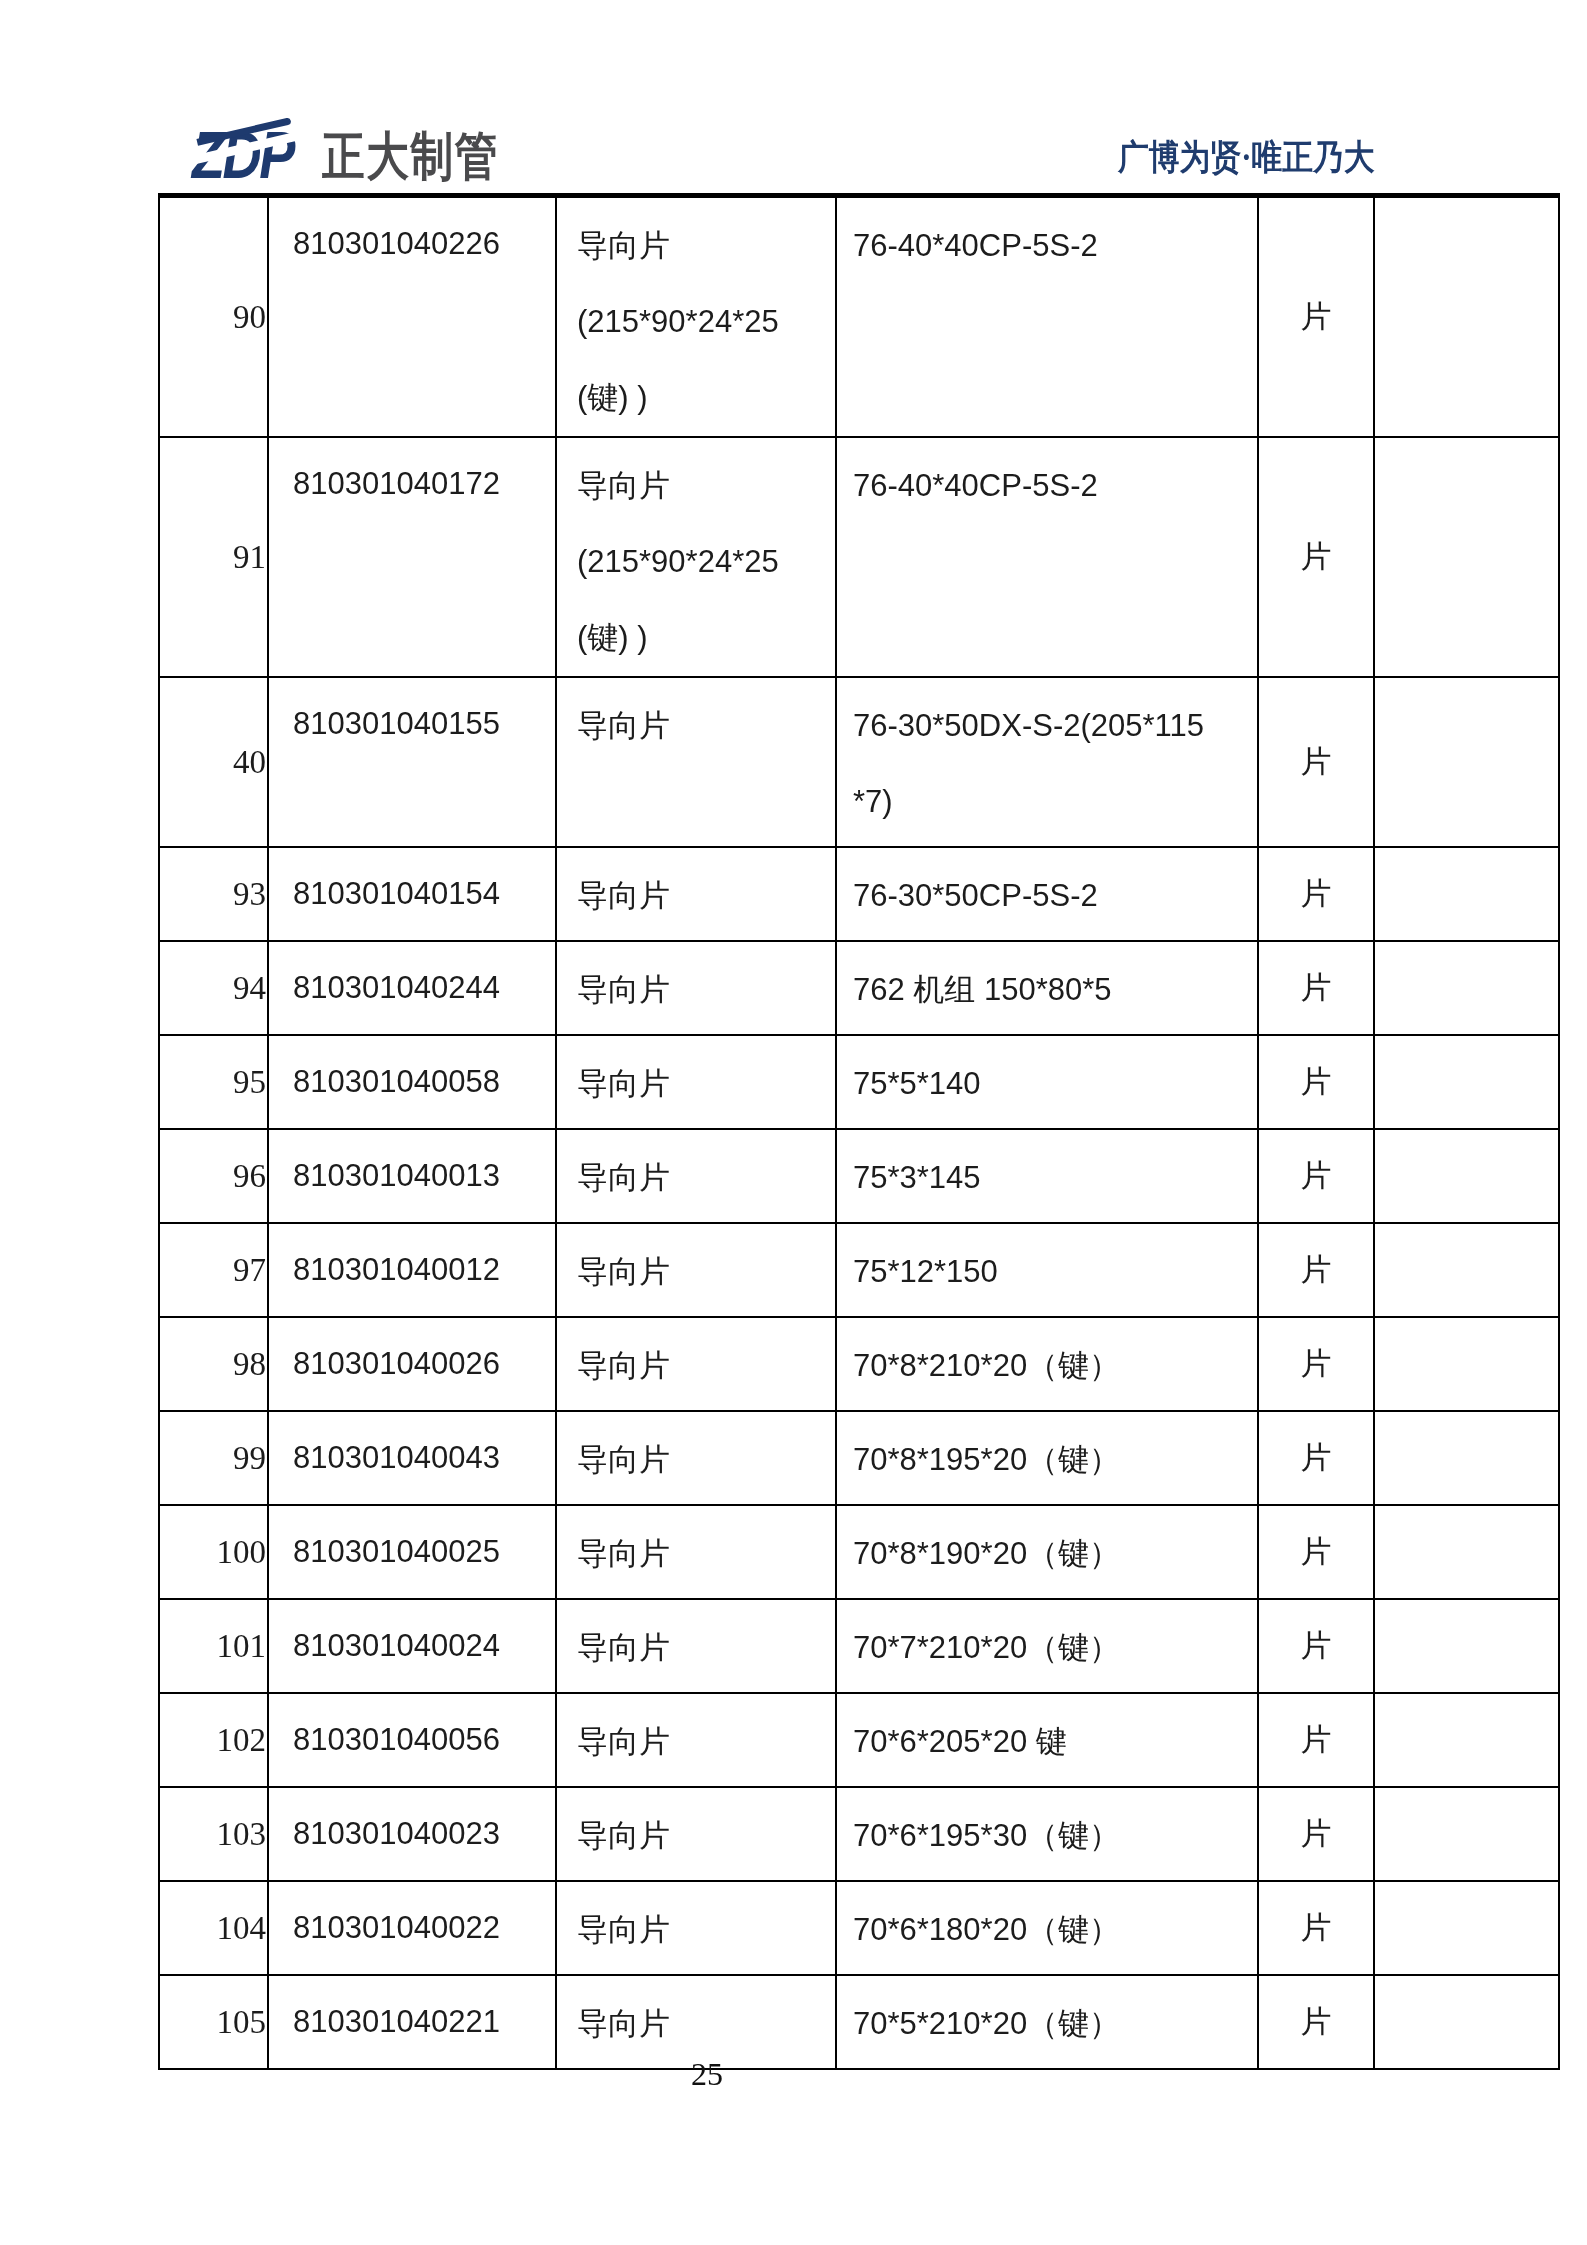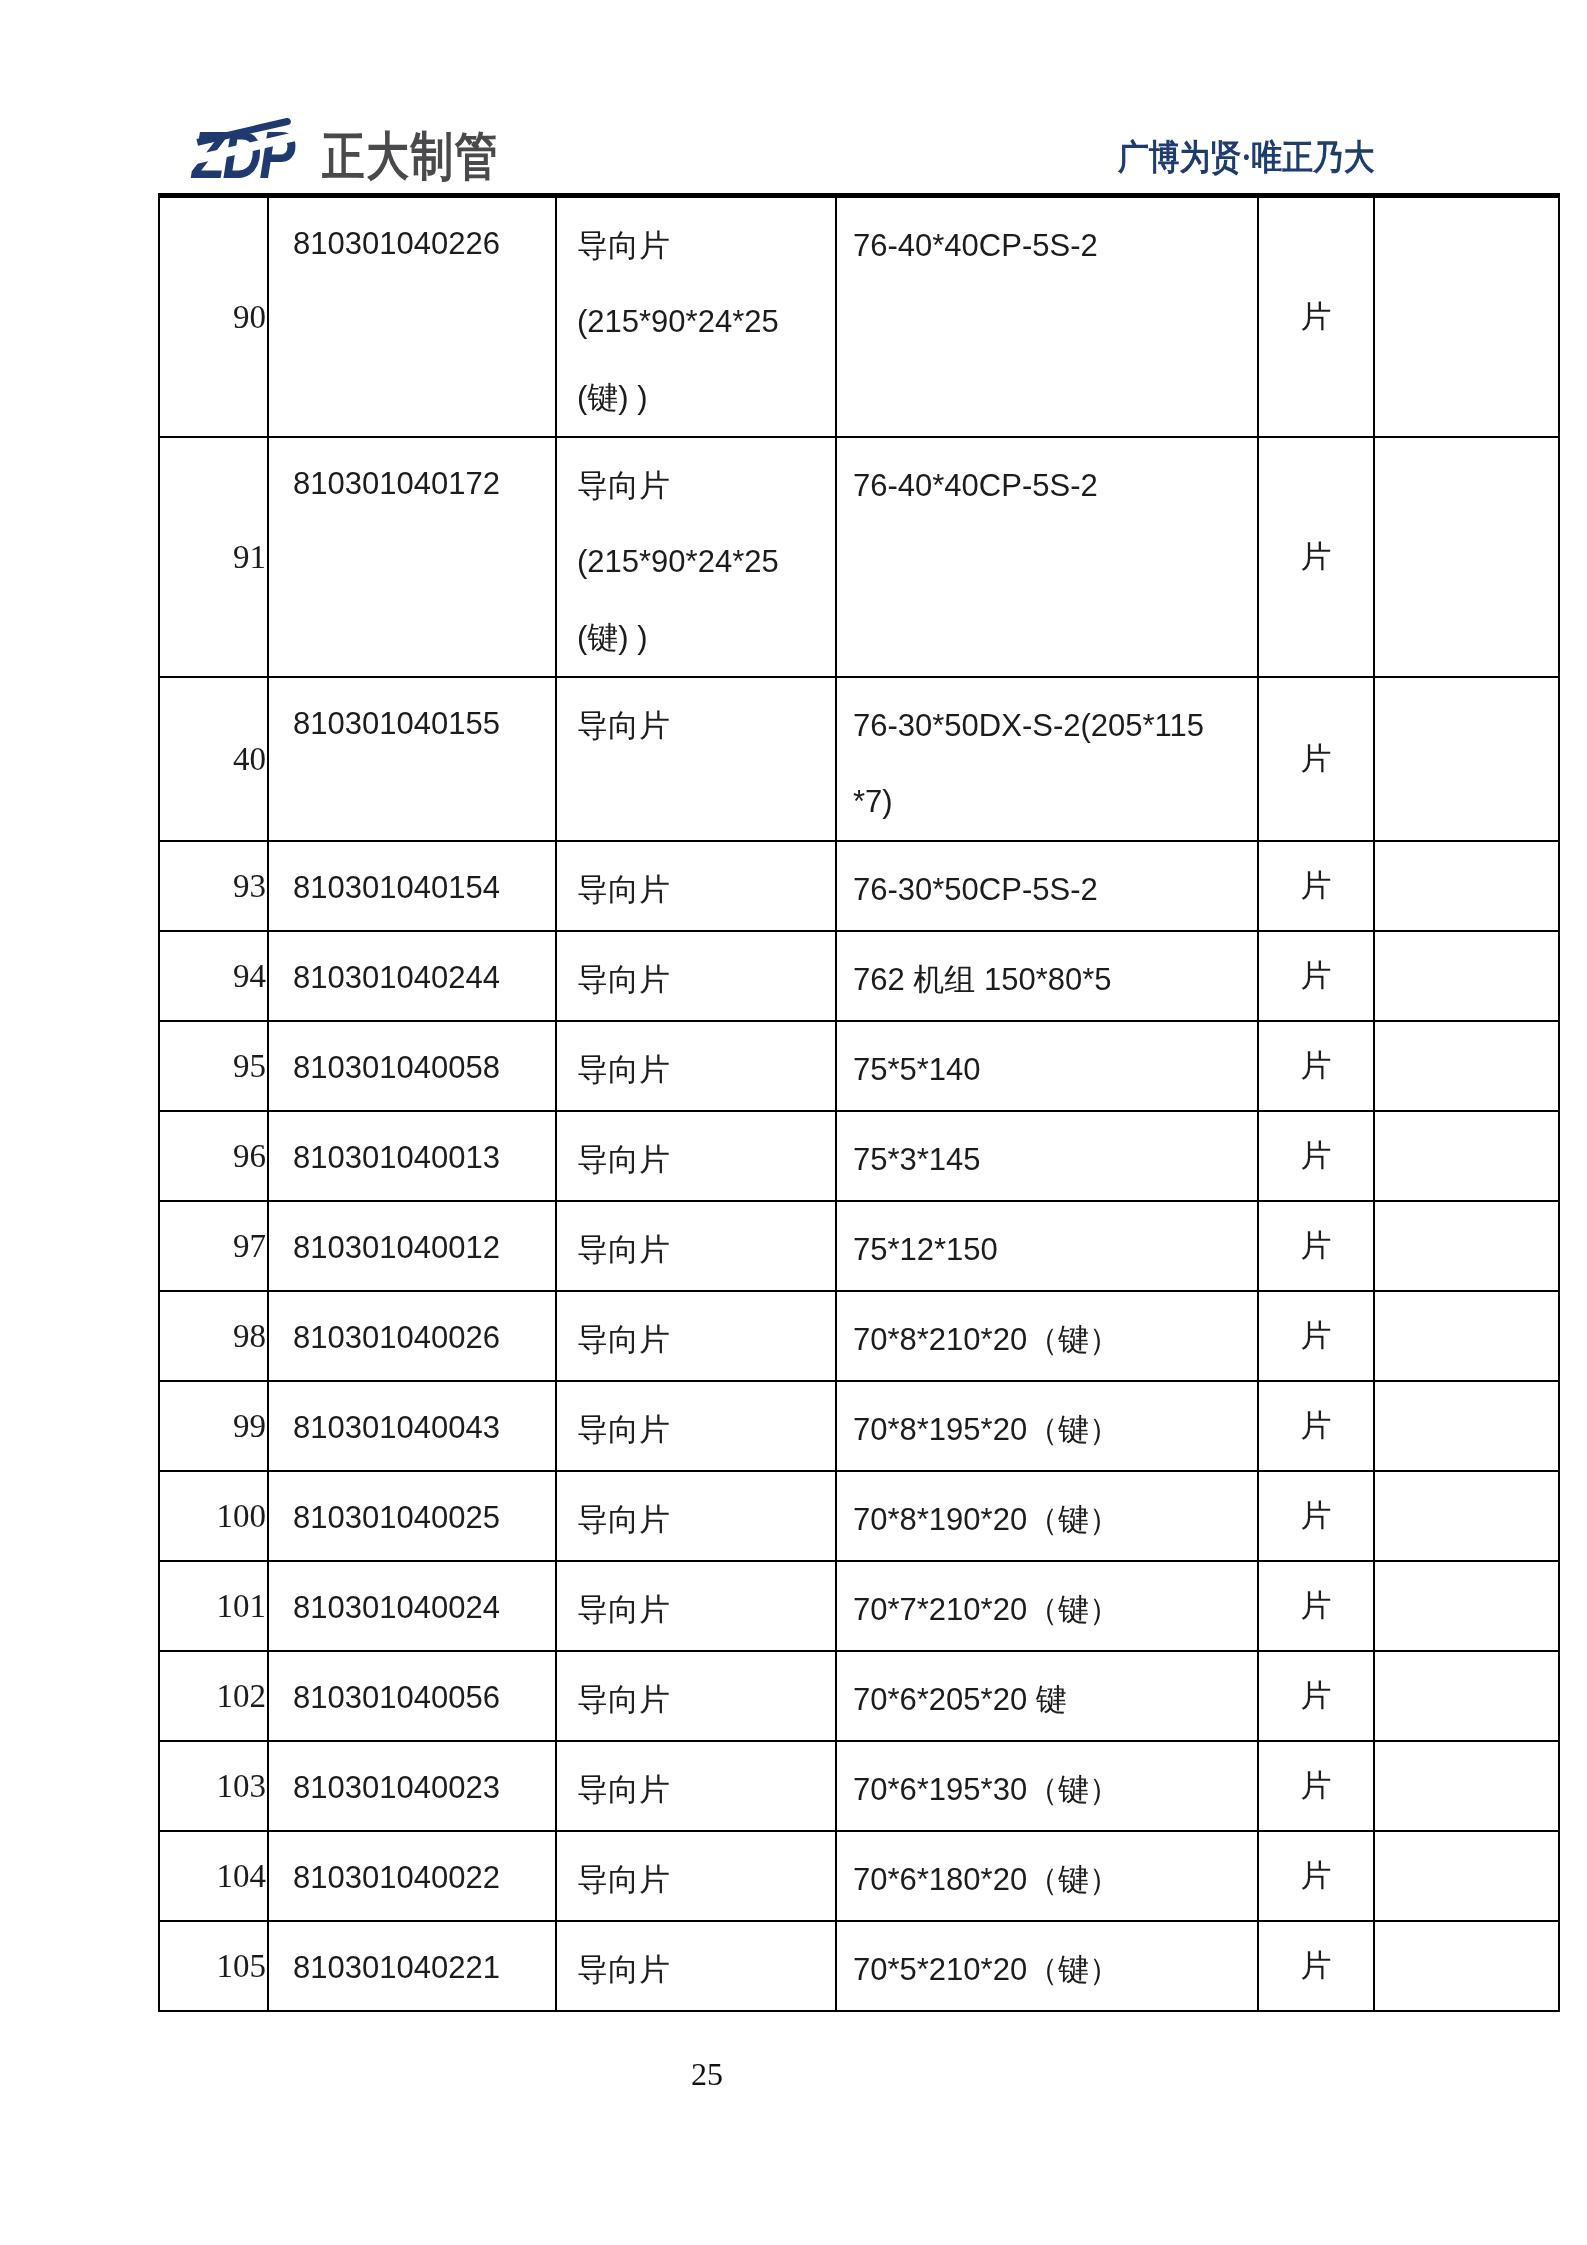--- a/index.html
+++ b/index.html
@@ -56,21 +56,21 @@
   }
   td.code {
     font-size:31px; vertical-align:top; padding:10px 0 0 24px;
     line-height:72px; white-space:nowrap;
   }
   td.name {
     font-size:31px; vertical-align:top; padding:10px 0 0 20px;
     line-height:76px; white-space:pre-line;
   }
   td.spec {
-    font-size:31px; vertical-align:top; padding:10px 0 0 16px;
+    font-size:31px; vertical-align:top; padding:10px 0 6px 16px;
     line-height:76px; white-space:pre-line;
   }
   td.unit {
     font-size:31px; text-align:center; vertical-align:middle;
   }
   td.note { }
 
   
   .pageno {
     position:absolute; left:0; top:2056px; width:1414px; text-align:center;

